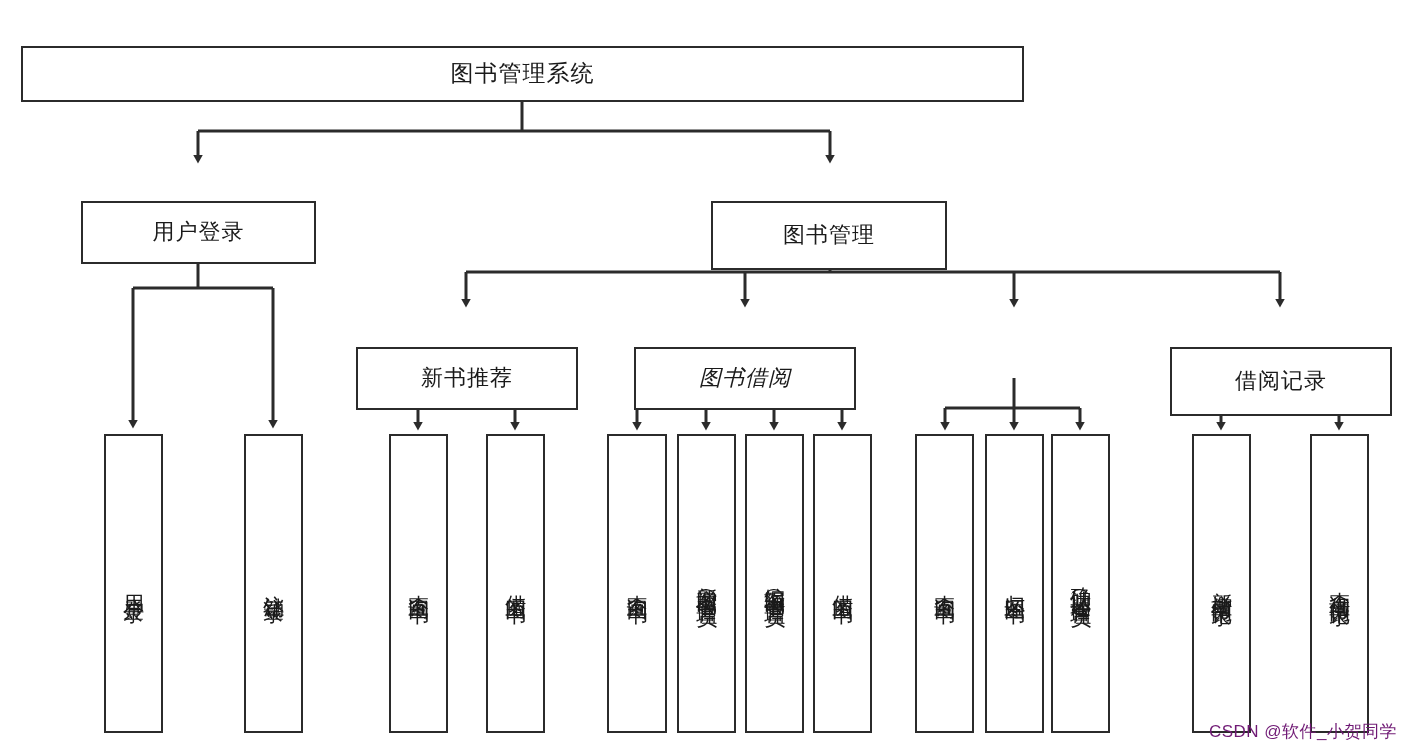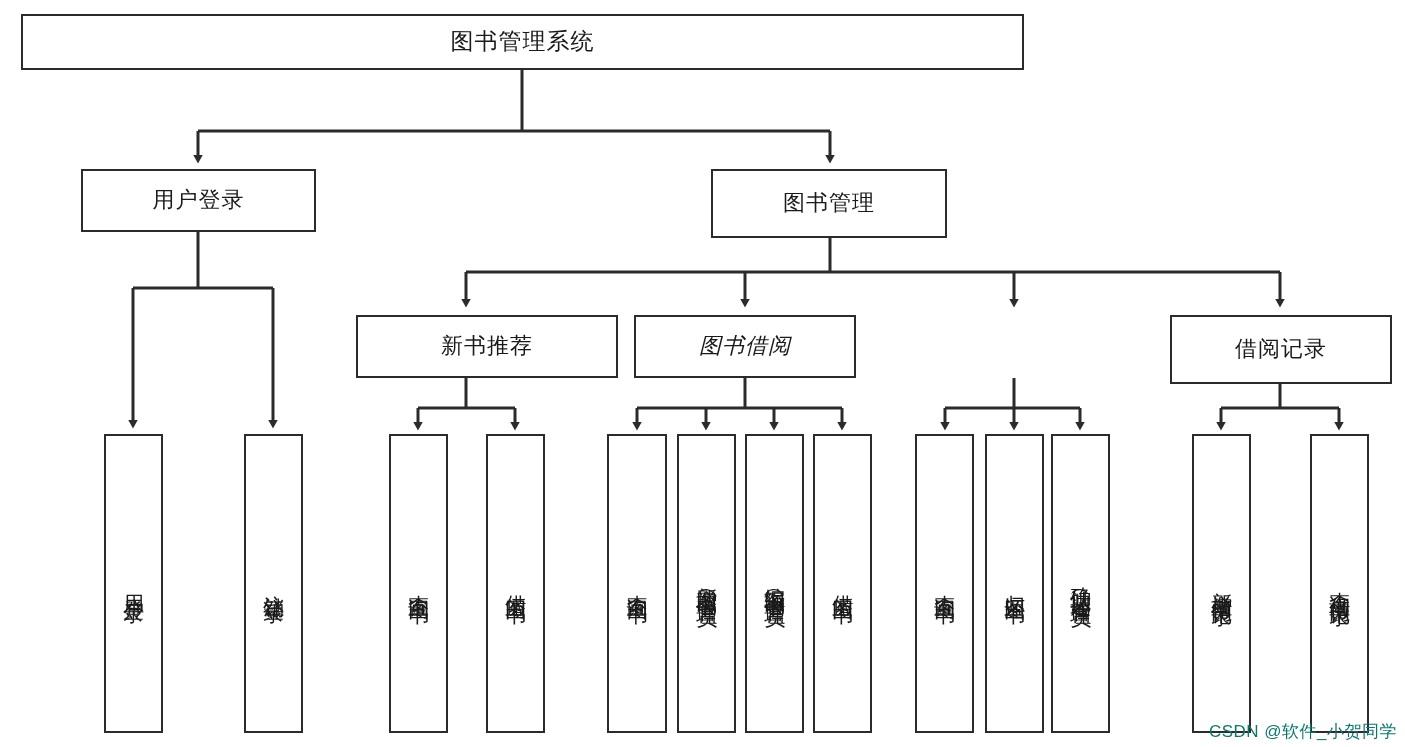--- a/index.html
+++ b/index.html
@@ -34,20 +34,21 @@
     align-items: center;
     justify-content: center;
     color: #1a1a1a;
     z-index: 2;
   }
   .node-h {
     font-size: 22px;
     line-height: 1.1;
     letter-spacing: 1px;
     white-space: nowrap;
+    margin-top: 32px;
   }
   .node-root {
     font-size: 23px;
   }
   .node-v {
     writing-mode: vertical-rl;
     text-orientation: upright;
     font-size: 21px;
     line-height: 1.35;
     letter-spacing: 3px;
@@ -57,21 +58,21 @@
     writing-mode: vertical-rl;
     text-orientation: upright;
     display: block;
     text-align: center;
   }
   .watermark {
     position: absolute;
     right: 8px;
     bottom: 4px;
     font-size: 17px;
-    color: #0f766e;
+    color: #701a75;
     white-space: nowrap;
     z-index: 3;
     letter-spacing: 0.5px;
   }
 </style>
 </head>
 <body>
 
 <div id="diagram">
 
@@ -123,21 +124,21 @@
       <path d="M1221,408 L1221,422" marker-end="url(#arrow)"></path>
       <path d="M1339,408 L1339,422" marker-end="url(#arrow)"></path>
     </g>
   </svg>
 
   <div class="node node-h node-root" style="left:21px; top:14px; width:1003px; height:56px;">图书管理系统</div>
 
   <div class="node node-h" style="left:81px; top:169px; width:235px; height:63px;">用户登录</div>
   <div class="node node-h" style="left:711px; top:169px; width:236px; height:69px;">图书管理</div>
 
-  <div class="node node-h" style="left:356px; top:315px; width:262px; height:63px;">新书推荐</div>
+  <div class="node node-h" style="left:356px; top:315px; width:222px; height:63px;">新书推荐</div>
   <div class="node node-h" style="left:634px; top:315px; width:222px; height:63px;font-style:italic;">图书借阅</div>
   <div class="node node-h" style="left:1170px; top:315px; width:222px; height:69px;">借阅记录</div>
 
   <div class="node node-v" style="left:104px; top:434px; width:59px; height:299px;">
     <span class="vtext">用户登录</span>
   </div>
   <div class="node node-v" style="left:244px; top:434px; width:59px; height:299px;">
     <span class="vtext">注销登录</span>
   </div>
 

